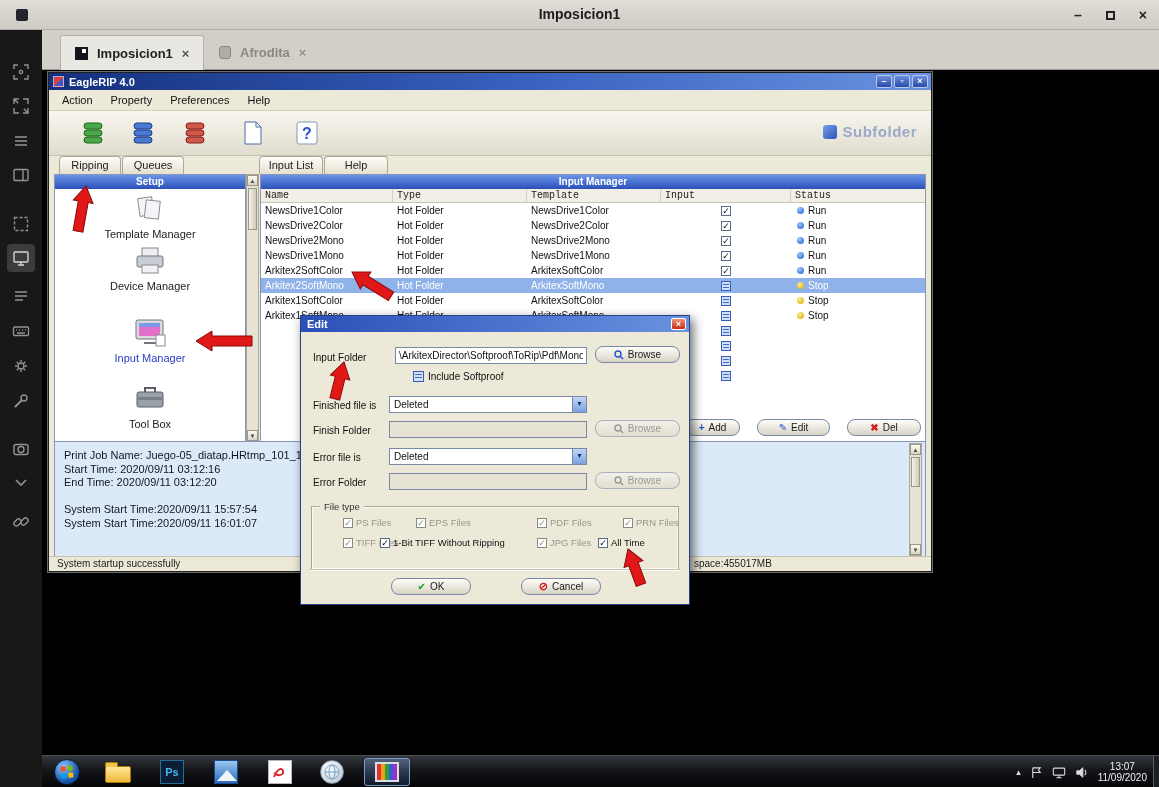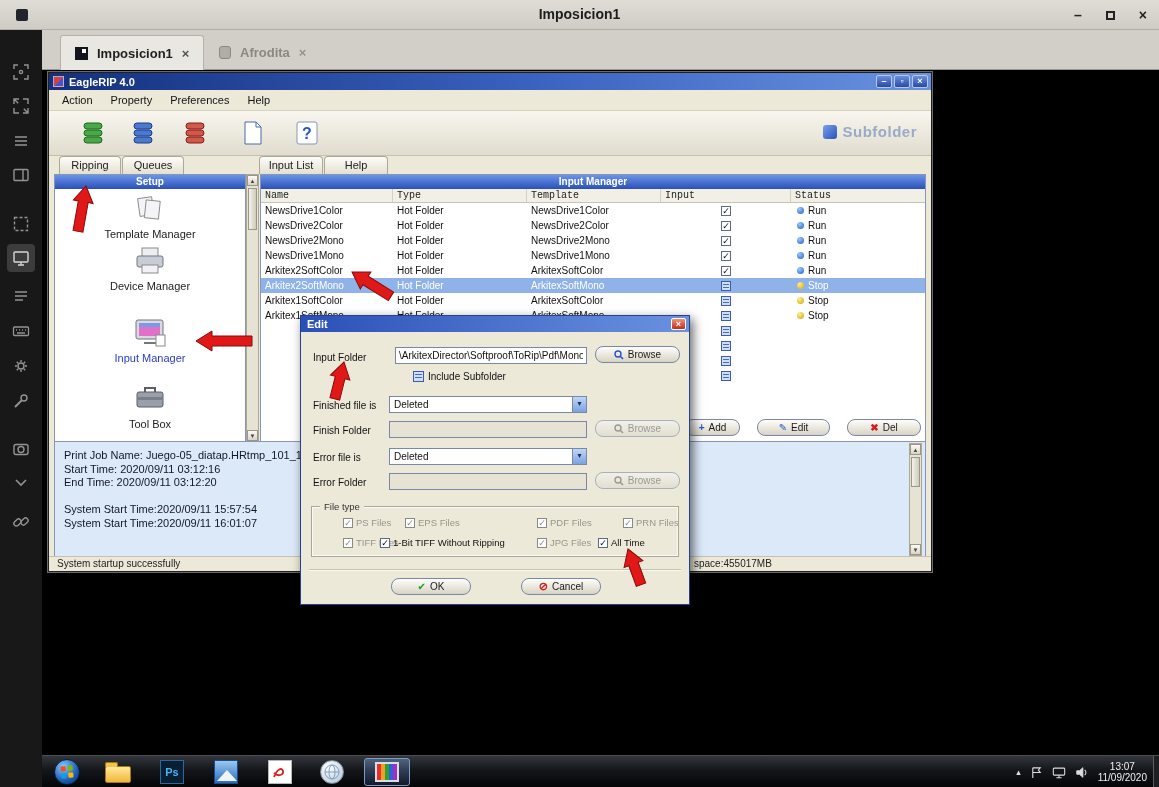--- a/index.html
+++ b/index.html
@@ -125,21 +125,21 @@
     font-size:10px; color:#111; padding:0 3px; font-family:"Liberation Sans", sans-serif; }
   .dlg-input.disabled { background:#e6e2d4; }
   .combo { position:absolute; height:17px; background:#fff; border:1px solid #7a88a8;
     font-size:10px; line-height:15px; padding-left:4px; color:#111; }
   .combo .arrow { position:absolute; right:0; top:0; width:14px; height:15px;
     background:linear-gradient(#c2d6f6,#7aa2e0); border-left:1px solid #7a88a8;
     text-align:center; font-size:8px; color:#12306a; line-height:14px; }
   .cb-blue { width:11px; height:11px; background:#cfe0f6; border:1px solid #3a5ab8; position:relative; flex:none; }
   .cb-blue::before { content:""; position:absolute; left:1px; right:1px; top:2px; height:1px; background:#4a6ac8; box-shadow:0 3px 0 #4a6ac8; }
   .inc-sub { position:absolute; display:flex; align-items:center; gap:4px; font-size:10px; color:#111; }
-  .groupbox { position:absolute; left:10px; top:190px; width:368px; height:51px;
+  .groupbox { position:absolute; left:10px; top:190px; width:368px; height:64px;
     border:1px solid #aaa69a; box-shadow:inset 0 0 0 1px #fbfaf4; }
   .groupbox .legend { position:absolute; left:8px; top:-6px; background:#ece9d8; padding:0 4px; font-size:9.5px; color:#333; }
   .ft { position:absolute; display:flex; align-items:center; gap:3px; font-size:9.5px; color:#111; white-space:nowrap; }
   .ft .cbx::before { content:"✓"; }
   .ft.disabled { color:#98968c;padding-left:25px; }
   .ft.disabled .cbx { border-color:#8a8a84; }
   .ft.disabled .cbx::before { color:#8a8a84; }
   .dlg-divider { position:absolute; left:8px; right:8px; top:253px; border-top:1px solid #c6c2b2; border-bottom:1px solid #fbfaf4; }
 
   
@@ -579,21 +579,21 @@
       <div class="xpbtn" style="left:294px;top:30px;width:85px">
         <svg width="10" height="10" viewBox="0 0 10 10">
             <circle cx="4" cy="4" r="3" fill="none" stroke="#2a52c8" stroke-width="1.4"></circle>
             <path d="M6.2,6.2L9,9" stroke="#2a52c8" stroke-width="1.6"></path>
           </svg>
         <span>Browse</span>
       </div>
 
       <label class="inc-sub" style="left:112px;top:55px">
         <span class="cb-blue"></span>
-        <span>Include Subfolder</span>
+        <span>Include Softproof</span>
       </label>
 
       <span class="dlg-label" style="left:12px;top:84px">Finished file is</span>
       <div class="combo" style="left:88px;top:80px;width:198px">
         <span>Deleted</span>
         <span class="arrow">▾</span>
       </div>
 
       <span class="dlg-label" style="left:12px;top:109px">Finish Folder</span>
       <input class="dlg-input disabled" style="left: 88px; top: 105px; width: 198px;" disabled="">
@@ -620,21 +620,21 @@
           </svg>
         <span>Browse</span>
       </div>
 
       <div class="groupbox">
         <span class="legend">File type</span>
         <label class="ft disabled" style="left:6px;top:10px">
             <span class="cbx"></span>
             <span>PS Files</span>
           </label>
-        <label class="ft disabled" style="left:68px;top:10px">
+        <label class="ft disabled" style="left:79px;top:10px">
             <span class="cbx"></span>
             <span>EPS Files</span>
           </label>
         <label class="ft disabled" style="left:200px;top:10px">
             <span class="cbx"></span>
             <span>PDF Files</span>
           </label>
         <label class="ft disabled" style="left:286px;top:10px">
             <span class="cbx"></span>
             <span>PRN Files</span>

